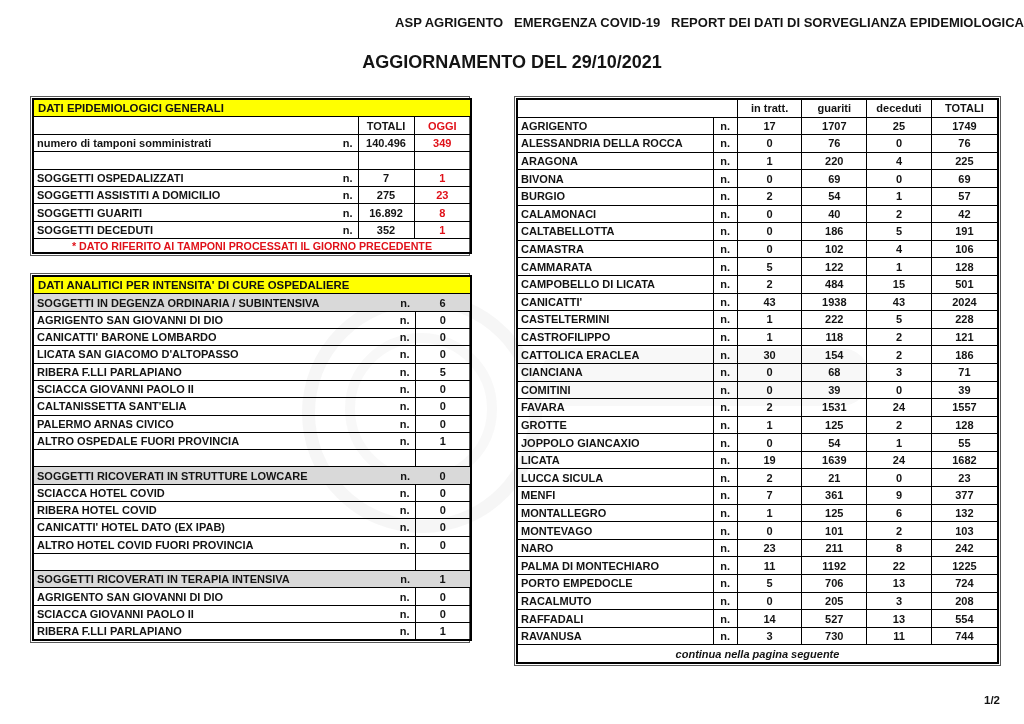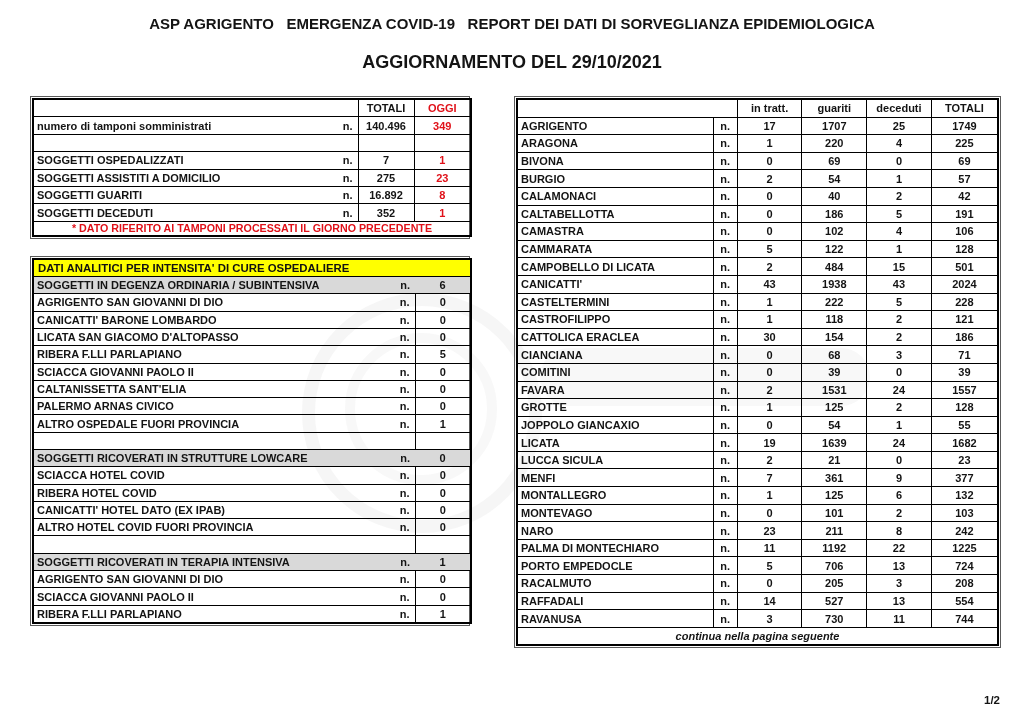--- a/index.html
+++ b/index.html
@@ -1,20 +1,20 @@
 <!DOCTYPE html>
 <html><head>
 <meta charset="utf-8">
 <style>
   html,body{margin:0;padding:0;background:#fff;}
   .page{position:relative;width:1024px;height:724px;background:#ffffff;overflow:hidden;
         font-family:"Liberation Sans",sans-serif;font-weight:700;color:#141414;}
 
-  .doc-title{position:absolute;top:15px;left:0;width:100%;text-align:center;
-             font-size:15px;white-space:pre;}
+  .doc-title{position:absolute;top:15px;left:0;width:100%;text-align:right;
+             font-size:13px;white-space:pre;}
   .doc-subtitle{position:absolute;top:52px;left:0;width:100%;text-align:center;font-size:18px;}
 
   .left-col{position:absolute;left:30px;top:96px;width:440px;z-index:2;}
   .right-col{position:absolute;left:514px;top:96px;width:487px;z-index:2;}
   .gap{height:17px;}
 
   .tblwrap{border:1px solid #5a5a5a;padding:1px;background:transparent;}
   table.tbl{width:100%;border-collapse:collapse;table-layout:fixed;border:2px solid #000;
             font-size:11px;}
   table.tbl td{border:1px solid #000;padding:0 3px;overflow:hidden;white-space:nowrap;
@@ -57,20 +57,23 @@
   <div class="left-col">
 
     <div class="tblwrap">
       <table class="tbl general">
         <colgroup>
             <col style="width:325px">
             <col style="width:56px">
             <col style="width:57px">
           </colgroup>
         <thead>
+          <tr class="ttl">
+            <td colspan="3">DATI EPIDEMIOLOGICI GENERALI</td>
+          </tr>
           <tr class="colhead">
             <td></td>
             <td>TOTALI</td>
             <td class="red">OGGI</td>
           </tr>
         </thead>
         <tbody>
             <tr>
               <td>
                 <div class="lblflex">
@@ -348,20 +351,28 @@
         <tbody>
             <tr>
               <td class="namecell">AGRIGENTO</td>
               <td class="num">n.</td>
               <td class="num">17</td>
               <td class="num">1707</td>
               <td class="num">25</td>
               <td class="num">1749</td>
             </tr>
             <tr>
+              <td class="namecell">ALESSANDRIA DELLA ROCCA</td>
+              <td class="num">n.</td>
+              <td class="num">0</td>
+              <td class="num">76</td>
+              <td class="num">0</td>
+              <td class="num">76</td>
+            </tr>
+            <tr>
               <td class="namecell">ARAGONA</td>
               <td class="num">n.</td>
               <td class="num">1</td>
               <td class="num">220</td>
               <td class="num">4</td>
               <td class="num">225</td>
             </tr>
             <tr>
               <td class="namecell">BIVONA</td>
               <td class="num">n.</td>

